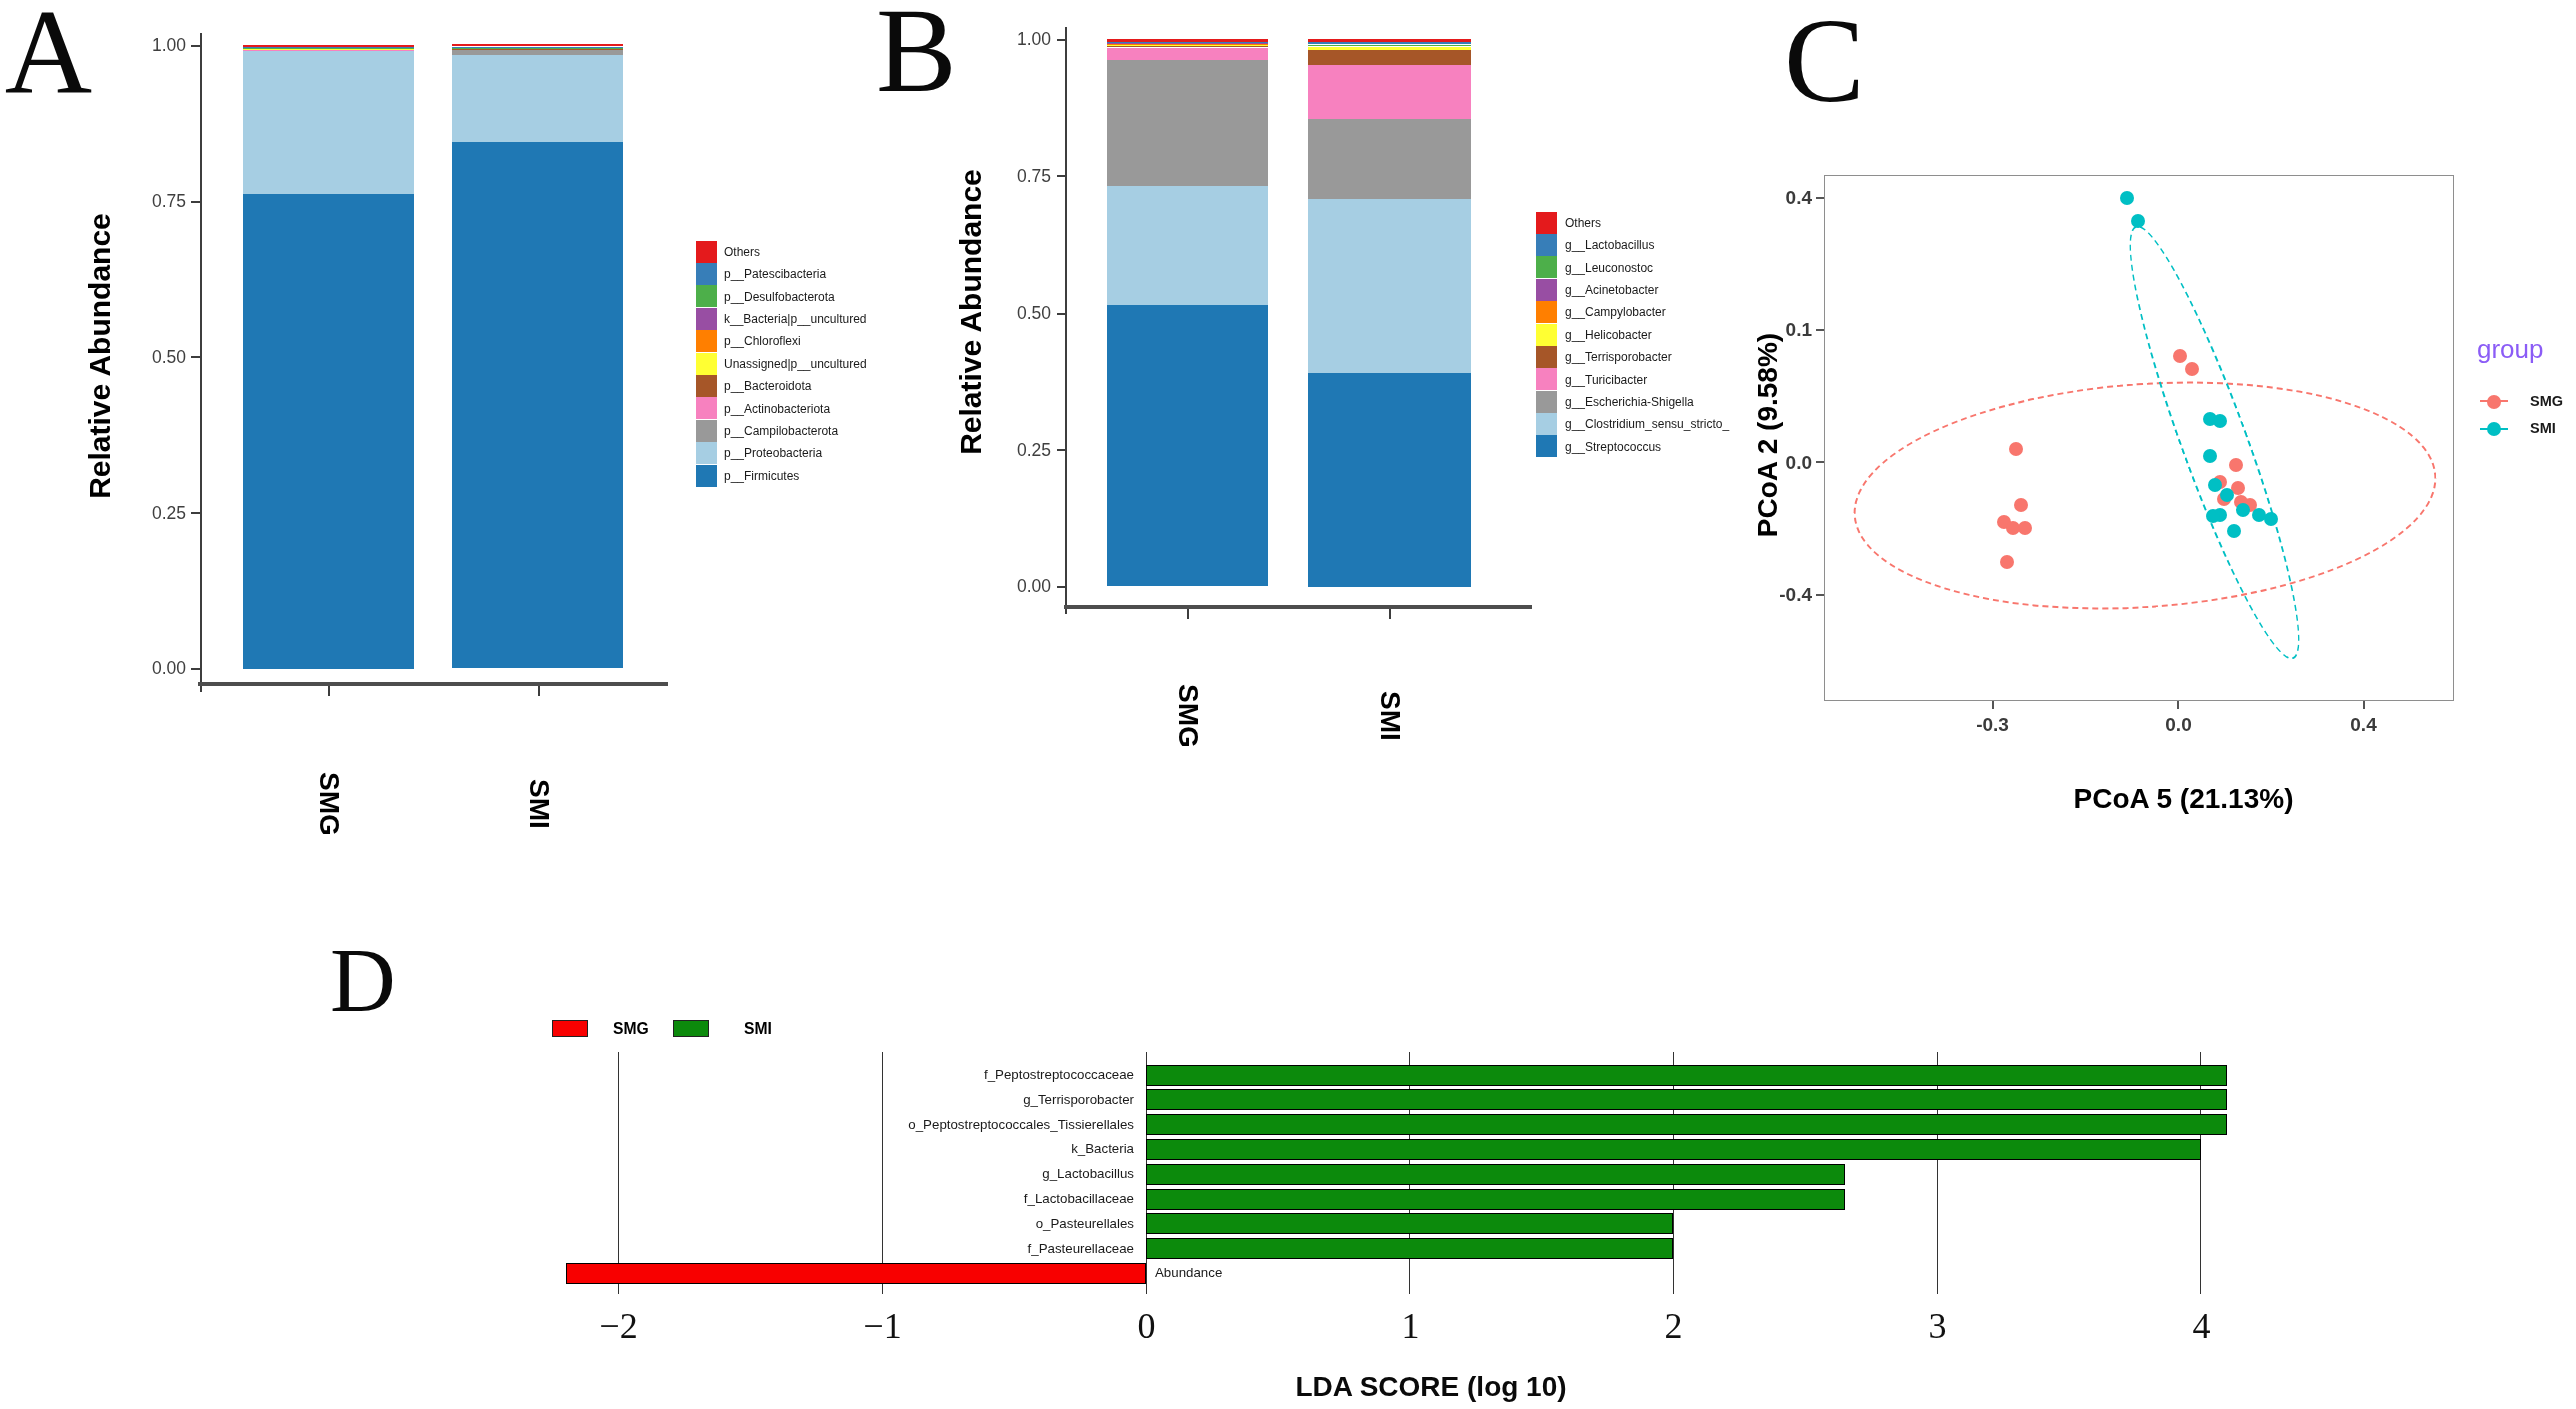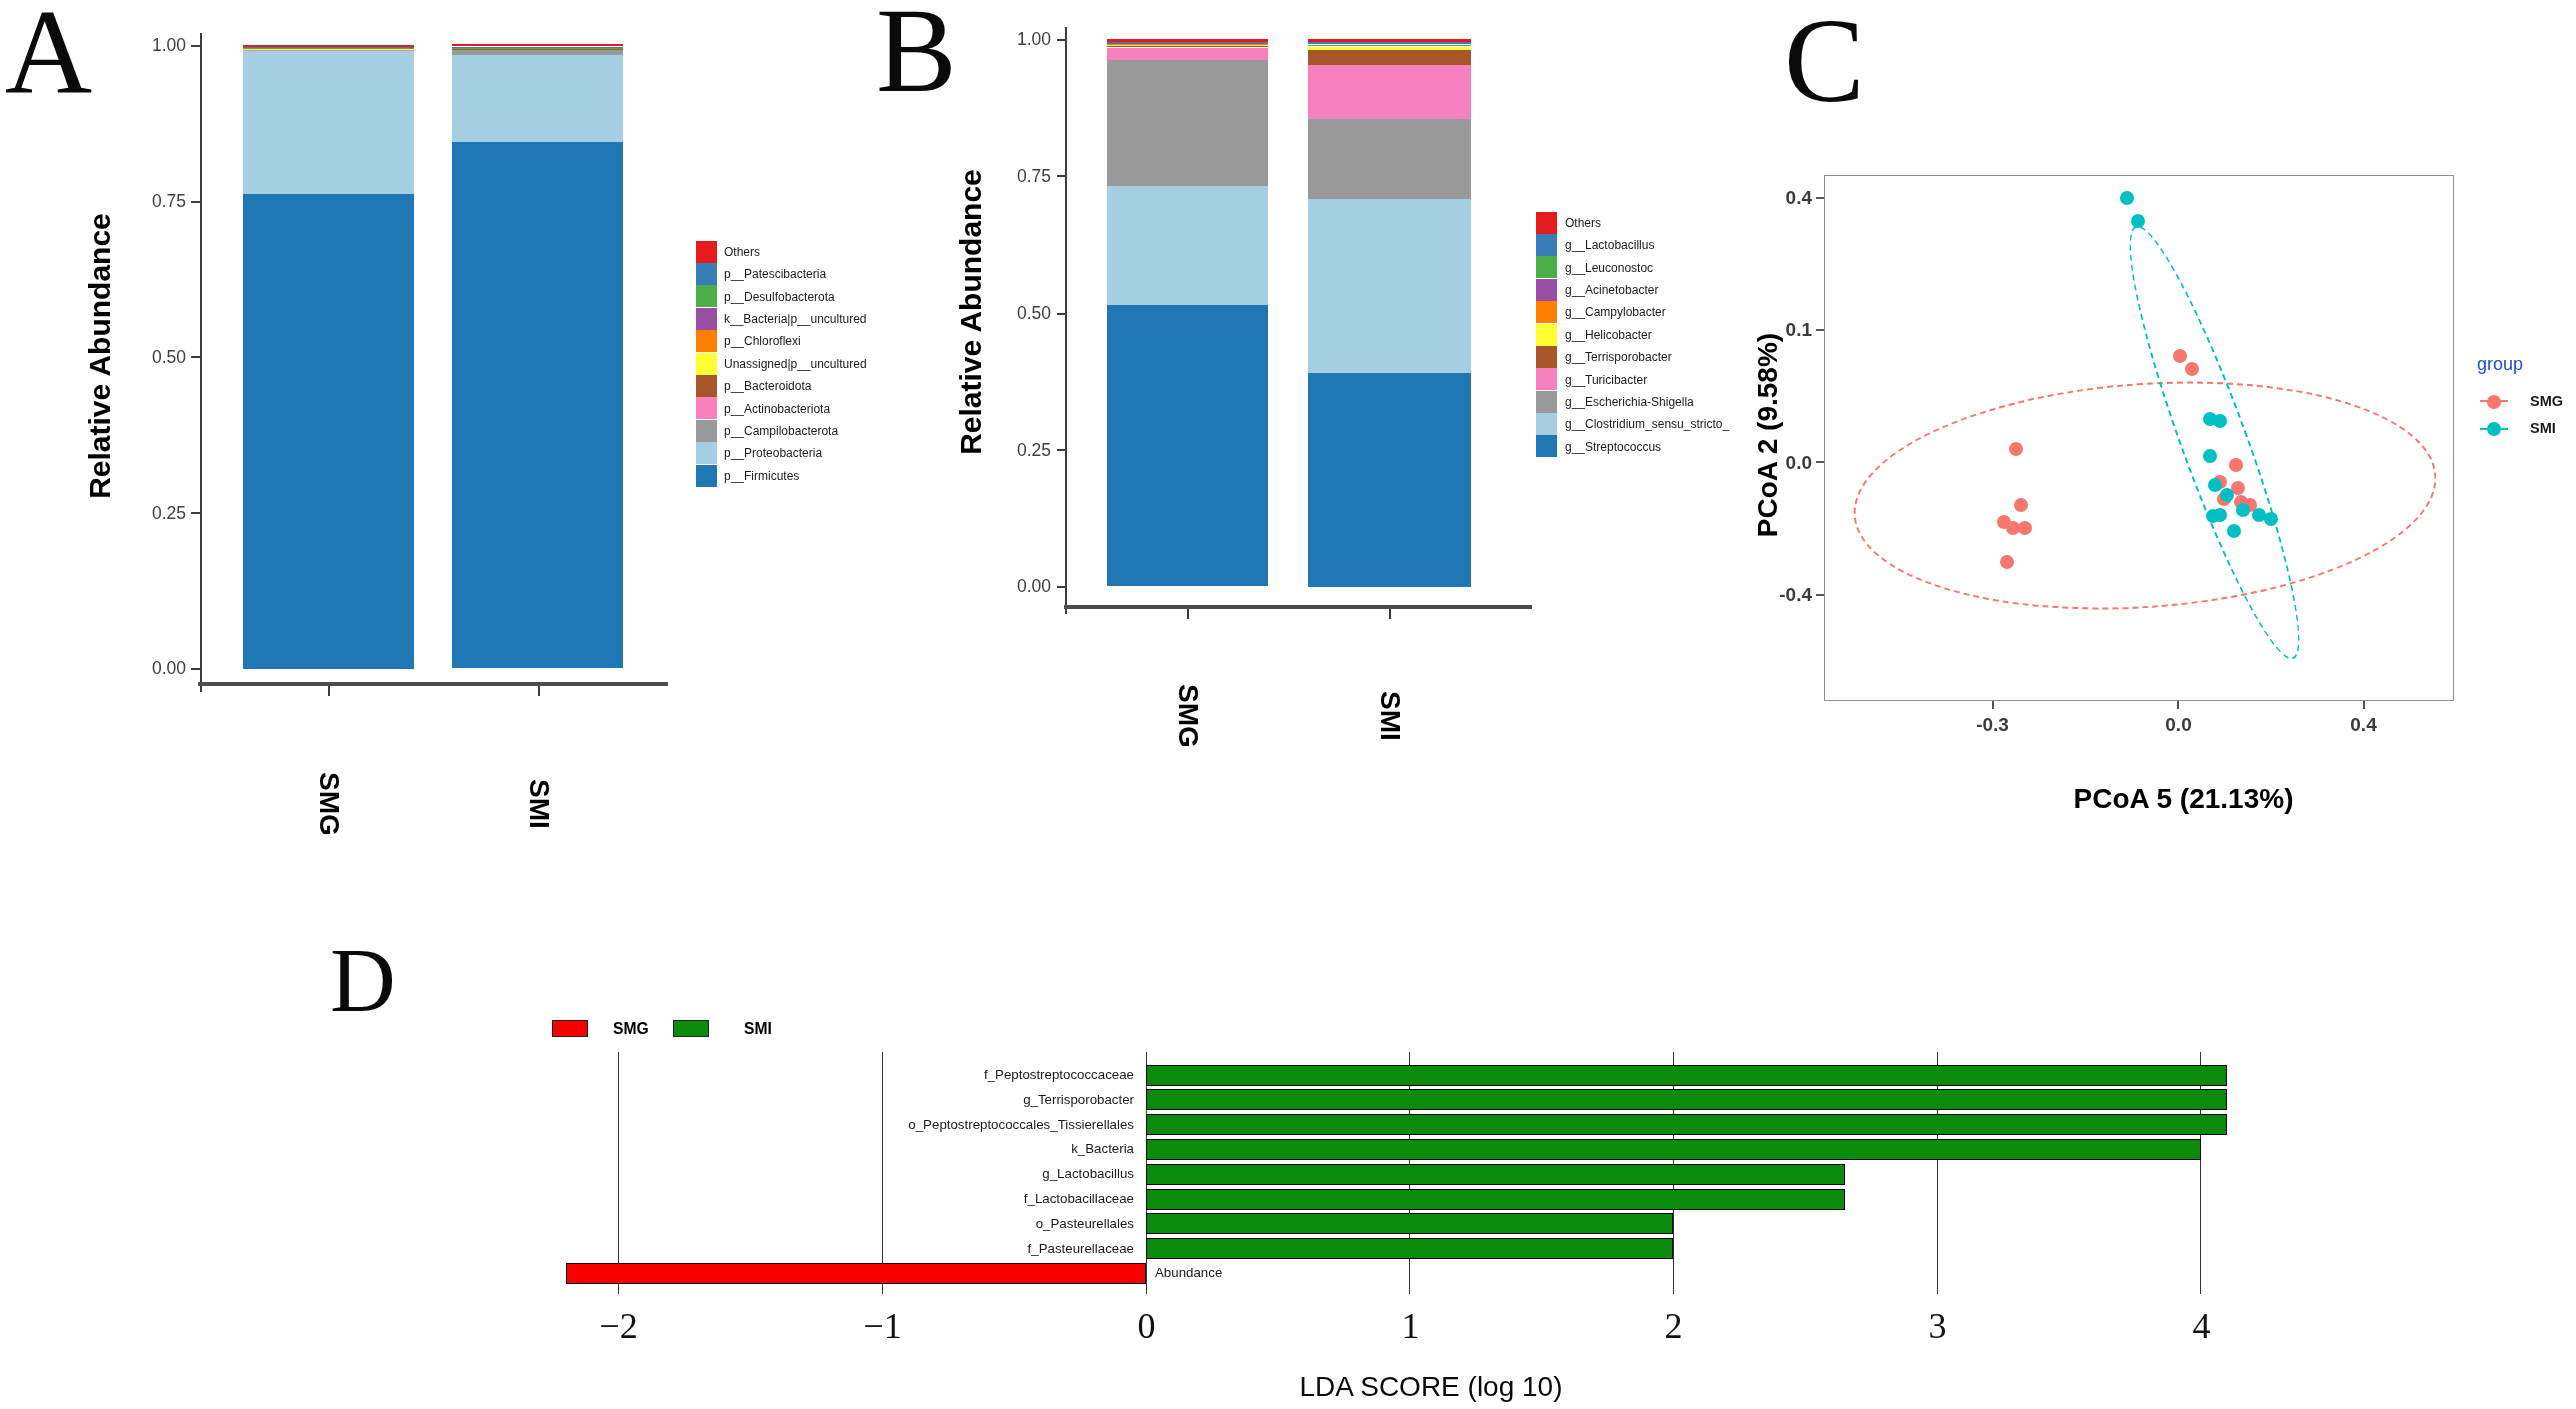--- a/index.html
+++ b/index.html
@@ -145,21 +145,21 @@
         <div style="position: absolute; left: 1565px; top: 417px; font: 400 12px &quot;Liberation Sans&quot;, sans-serif; color: rgb(26, 26, 26); white-space: nowrap;">g__Clostridium_sensu_stricto_</div>
         <div style="position: absolute; left: 1536px; top: 435px; width: 20.6px; height: 22.4px; background: rgb(31, 120, 180);"></div>
         <div style="position: absolute; left: 1565px; top: 440px; font: 400 12px &quot;Liberation Sans&quot;, sans-serif; color: rgb(26, 26, 26); white-space: nowrap;">g__Streptococcus</div>
       </div>
   </section>
 
   <section class="panel" id="panelC">
     <div class="letter" style="left:1784px;top:-15px;font-size:121px;">C</div>
     <div class="rotlab" style="left:1556px;top:419px;width:423px;font-weight:700;font-size:28px;color:#000;transform:rotate(-90deg);">PCoA 2 (9.58%)</div>
     <div class="rotlab" style="left:1972px;top:783px;width:423px;font-weight:700;font-size:28px;color:#000;">PCoA 5 (21.13%)</div>
-    <div style="position:absolute;left:2477px;top:354px;font-size:18px;color:#1d4ed8;">group</div>
+    <div style="position:absolute;left:2477px;top:334px;font-size:26px;color:#8b5cf6;">group</div>
     <div id="plotC">
         <div style="position: absolute; left: 1824px; top: 175px; width: 630px; height: 526px; border: 1.8px solid rgb(142, 142, 142); box-sizing: border-box;"></div>
         <div style="position: absolute; left: 1992px; top: 701px; width: 1.8px; height: 7.9px; background: rgb(85, 85, 85);"></div>
         <div style="position: absolute; left: 1950px; top: 714px; width: 85px; text-align: center; font: 600 19px &quot;Liberation Sans&quot;, sans-serif; color: rgb(59, 59, 59);">-0.3</div>
         <div style="position: absolute; left: 2177px; top: 701px; width: 1.8px; height: 7.9px; background: rgb(85, 85, 85);"></div>
         <div style="position: absolute; left: 2136px; top: 714px; width: 85px; text-align: center; font: 600 19px &quot;Liberation Sans&quot;, sans-serif; color: rgb(59, 59, 59);">0.0</div>
         <div style="position: absolute; left: 2363px; top: 701px; width: 1.8px; height: 7.9px; background: rgb(85, 85, 85);"></div>
         <div style="position: absolute; left: 2321px; top: 714px; width: 85px; text-align: center; font: 600 19px &quot;Liberation Sans&quot;, sans-serif; color: rgb(59, 59, 59);">0.4</div>
         <div style="position: absolute; left: 1816px; top: 594px; width: 7.9px; height: 1.8px; background: rgb(85, 85, 85);"></div>
         <div style="position: absolute; left: 1736px; top: 584px; width: 76px; text-align: right; font: 600 19px &quot;Liberation Sans&quot;, sans-serif; color: rgb(59, 59, 59);">-0.4</div>
@@ -202,21 +202,21 @@
         <div style="position: absolute; left: 2487px; top: 395px; width: 14px; height: 14px; border-radius: 50%; background: rgb(248, 118, 109);"></div>
         <div style="position: absolute; left: 2530px; top: 393px; font: 700 14.5px &quot;Liberation Sans&quot;, sans-serif; color: rgb(26, 26, 26);">SMG</div>
         <div style="position: absolute; left: 2480px; top: 428px; width: 28px; height: 2.4px; background: rgb(0, 191, 196);"></div>
         <div style="position: absolute; left: 2487px; top: 422px; width: 14px; height: 14px; border-radius: 50%; background: rgb(0, 191, 196);"></div>
         <div style="position: absolute; left: 2530px; top: 420px; font: 700 14.5px &quot;Liberation Sans&quot;, sans-serif; color: rgb(26, 26, 26);">SMI</div>
       </div>
   </section>
 
   <section class="panel" id="panelD">
     <div class="letter" style="left:330px;top:924px;font-size:91px;">D</div>
-    <div class="rotlab" style="left:1189px;top:1371px;width:484px;font-weight:400;font-size:28px;color:#0a0a0a;">LDA SCORE (log 10)</div>
+    <div class="rotlab" style="left:1189px;top:1371px;width:484px;font-weight:700;font-size:28px;color:#0a0a0a;">LDA SCORE (log 10)</div>
     <div id="plotD">
         <div style="position: absolute; left: 618px; top: 1052px; width: 1.2px; height: 242px; background: rgb(51, 51, 51);"></div>
         <div style="position: absolute; left: 576px; top: 1305px; width: 85px; text-align: center; font: 400 36px &quot;Liberation Serif&quot;, serif; color: rgb(17, 17, 17);">−2</div>
         <div style="position: absolute; left: 882px; top: 1052px; width: 1.2px; height: 242px; background: rgb(51, 51, 51);"></div>
         <div style="position: absolute; left: 840px; top: 1305px; width: 85px; text-align: center; font: 400 36px &quot;Liberation Serif&quot;, serif; color: rgb(17, 17, 17);">−1</div>
         <div style="position: absolute; left: 1146px; top: 1052px; width: 1.2px; height: 242px; background: rgb(51, 51, 51);"></div>
         <div style="position: absolute; left: 1104px; top: 1305px; width: 85px; text-align: center; font: 400 36px &quot;Liberation Serif&quot;, serif; color: rgb(17, 17, 17);">0</div>
         <div style="position: absolute; left: 1409px; top: 1052px; width: 1.2px; height: 242px; background: rgb(51, 51, 51);"></div>
         <div style="position: absolute; left: 1368px; top: 1305px; width: 85px; text-align: center; font: 400 36px &quot;Liberation Serif&quot;, serif; color: rgb(17, 17, 17);">1</div>
         <div style="position: absolute; left: 1673px; top: 1052px; width: 1.2px; height: 242px; background: rgb(51, 51, 51);"></div>

